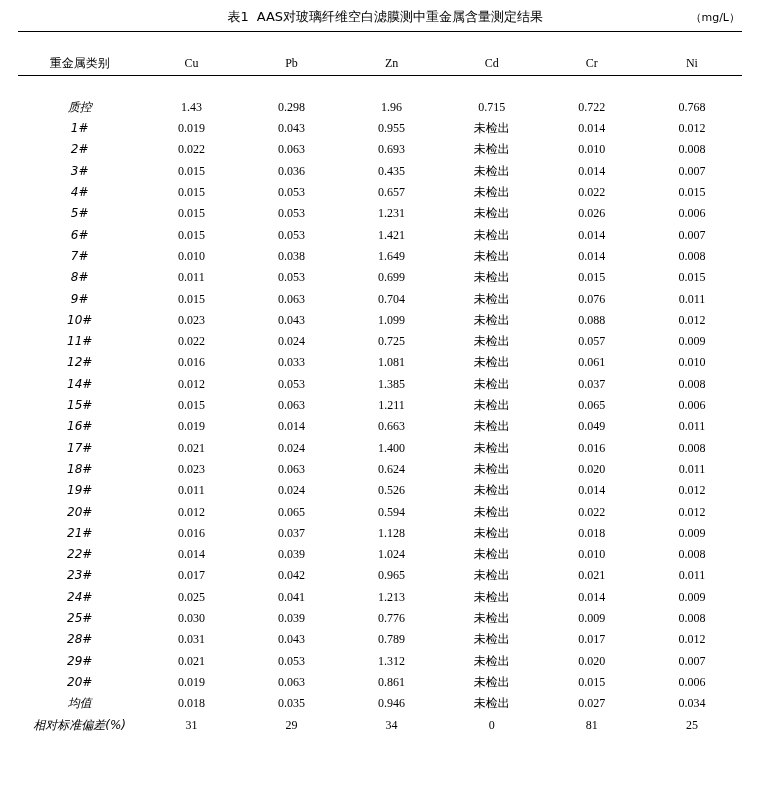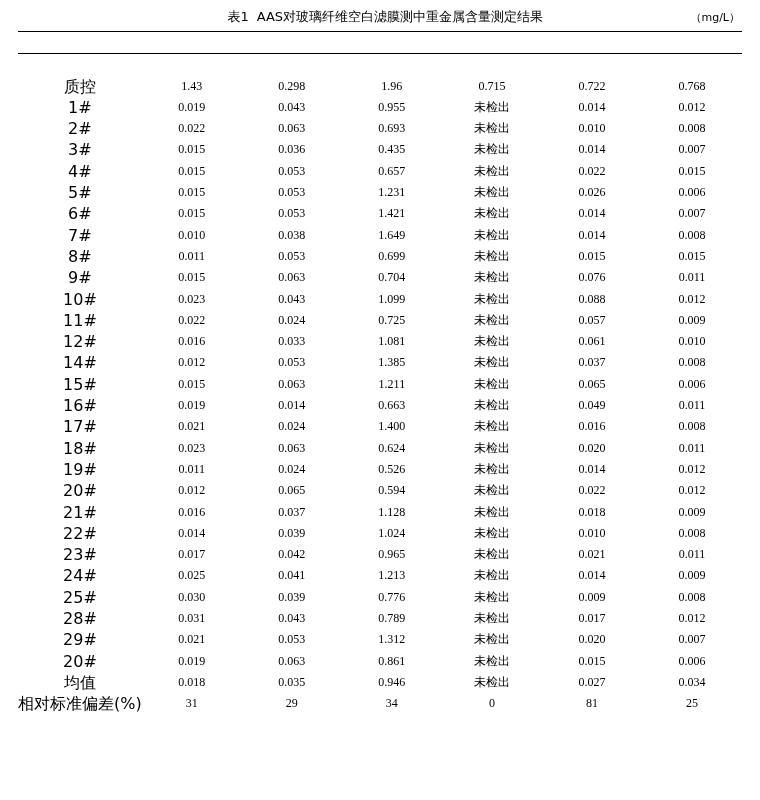--- a/index.html
+++ b/index.html
@@ -71,21 +71,22 @@
     font-size: 0;
   }
   .rule-mid td {
     border-top: 0.9px solid #000;
     height: 0;
     line-height: 0;
     padding: 0;
     font-size: 0;
   }
   td.rowlabel {
-    font-size: 16px;
+    font-size: 12px;
+    font-style: italic;
   }
   .cjk {
     font-family: "DejaVu Sans", "Liberation Sans", sans-serif;
   }
   .colw-label { width: 17%; }
   .colw-val { width: 13.8%; }
   .last-label {
     font-size: 11.5px;
   }
 </style>
@@ -109,20 +110,29 @@
       <col class="colw-val">
       <col class="colw-val">
       <col class="colw-val">
       <col class="colw-val">
       <col class="colw-val">
     </colgroup>
     <tbody id="table-body">
         <tr class="rule-top">
           <td colspan="7"></td>
         </tr>
+        <tr>
+          <td class="colhead cjk">重金属类别</td>
+          <td class="colhead">Cu</td>
+          <td class="colhead">Pb</td>
+          <td class="colhead">Zn</td>
+          <td class="colhead">Cd</td>
+          <td class="colhead">Cr</td>
+          <td class="colhead">Ni</td>
+        </tr>
         <tr class="rule-mid">
           <td colspan="7"></td>
         </tr>
         <tr>
           <td class="rowlabel cjk">质控</td>
           <td class="">1.43</td>
           <td class="">0.298</td>
           <td class="">1.96</td>
           <td class="">0.715</td>
           <td class="">0.722</td>

